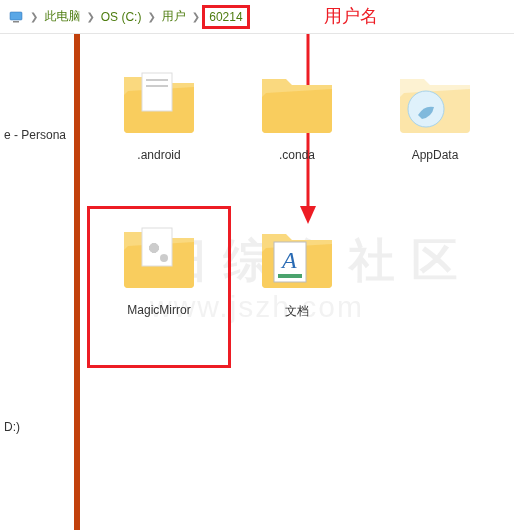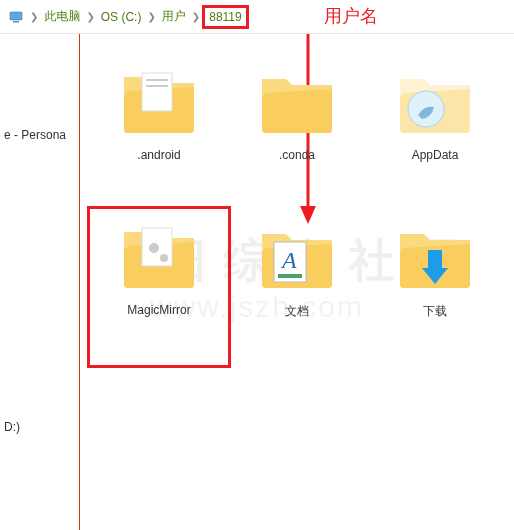--- a/index.html
+++ b/index.html
@@ -52,21 +52,21 @@
       font-size: 18px;
       font-weight: 400;
     }
     .content {
       display: flex;
       height: calc(100% - 34px);
     }
     .sidebar {
       width: 80px;
       padding-top: 90px;
-      border-right: 1px solid #c2410c;
+      border-right: 6px solid #c2410c;
       font-size: 12px;
       color: #333;
     }
     .sidebar-item { padding: 4px; white-space: nowrap; }
     .sidebar-d { margin-top: 270px; }
     .grid {
       flex: 1;
       display: grid;
       grid-template-columns: repeat(3, 1fr);
       grid-template-rows: repeat(3, 1fr);
@@ -145,21 +145,21 @@
         <rect x="5" y="12" width="6" height="1.5" fill="#888"></rect>
       </svg>
   </span>
   <span class="bc-sep">❯</span>
   <span class="bc-item">此电脑</span>
   <span class="bc-sep">❯</span>
   <span class="bc-item">OS (C:)</span>
   <span class="bc-sep">❯</span>
   <span class="bc-item">用户</span>
   <span class="bc-sep">❯</span>
-  <span class="bc-item highlight-box">88119</span>
+  <span class="bc-item highlight-box">60214</span>
 </div>
 
 <div class="annotation">用户名</div>
 
 <svg class="arrow" viewBox="0 0 20 190">
   <line x1="10" y1="0" x2="10" y2="175" stroke="#ed1c24" stroke-width="3"></line>
   <polygon points="10,190 2,172 18,172" fill="#ed1c24"></polygon>
 </svg>
 
 <div class="watermark">旧 综 合 社 区</div>
@@ -233,27 +233,16 @@
           <path class="fsvg-tab" d="M4 12 L28 12 L34 18 L74 18 L74 62 Q74 66 70 66 L8 66 Q4 66 4 62 Z"></path>
           <path class="fsvg-front" d="M8 26 L74 22 L74 62 Q74 66 70 66 L8 66 Q4 66 4 62 L4 30 Z"></path>
           <rect x="16" y="20" width="32" height="40" fill="#fff" stroke="#bbb"></rect>
           <text x="24" y="46" font-size="24" font-style="italic" fill="#2a6bb4" font-family="serif">A</text>
           <rect x="20" y="52" width="24" height="4" fill="#4aa36d"></rect>
         </svg>
       </div>
       <div class="folder-label">文档</div>
     </div>
 
-    <div class="folder-item">
-      <div class="folder-icon">
-        <svg width="78" height="70" viewBox="0 0 78 70">
-          <path class="fsvg-tab" d="M4 12 L28 12 L34 18 L74 18 L74 62 Q74 66 70 66 L8 66 Q4 66 4 62 Z"></path>
-          <path class="fsvg-front" d="M8 26 L74 22 L74 62 Q74 66 70 66 L8 66 Q4 66 4 62 L4 30 Z"></path>
-          <rect x="32" y="28" width="14" height="18" fill="#1e9be9"></rect>
-          <polygon points="26,46 52,46 39,62" fill="#1e9be9"></polygon>
-        </svg>
-      </div>
-      <div class="folder-label">下载</div>
-    </div>
 
 
   </div>
 </div>
 
 </body></html>

